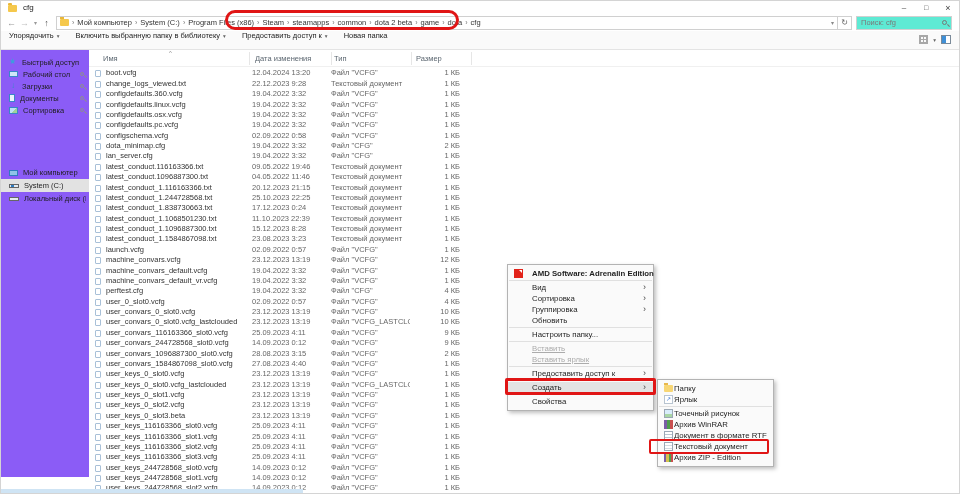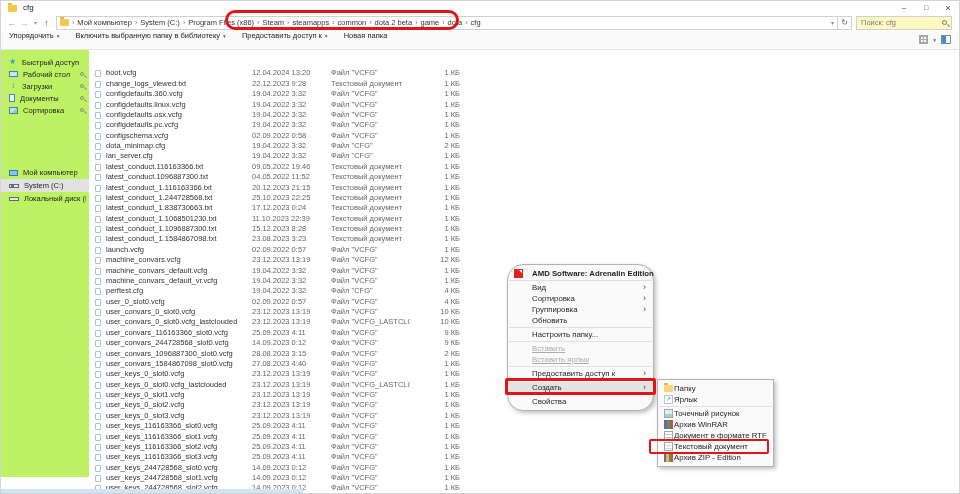--- a/index.html
+++ b/index.html
@@ -32,40 +32,40 @@
   .addr-folder-icon::before{content:"";position:absolute;left:0;top:-2px;width:4px;height:2px;background:#e9b73a;}
   .crumbs{display:flex;align-items:center;white-space:nowrap;overflow:hidden;flex:1;}
   .crumb-group{display:flex;align-items:center;}
   .crumb-sep{color:#777;font-size:7px;padding:0 3px;}
   .crumb-sep::after{content:"›";}
   .crumb{font-size:7.5px;color:#333;}
   .addr-caret{font-size:6px;color:#8a8a8a;margin-left:auto;}
   .addr-caret::after{content:"▾";}
   .refresh-btn{width:14px;height:14px;border:1px solid #d0d0d0;border-left:none;font-size:8px;color:#666;display:flex;align-items:center;justify-content:center;}
   .refresh-btn::after{content:"↻";}
-  .searchbox{height:14px;border:1px solid #d0d0d0;margin-left:4px;flex:0 0 96px;display:flex;align-items:center;position:relative;background:#fef9c3;}
+  .searchbox{height:14px;border:1px solid #d0d0d0;margin-left:4px;flex:0 0 96px;display:flex;align-items:center;position:relative;background:#5eead4;}
   .searchbox input{border:none;outline:none;width:80px;font-size:7.5px;color:#555;padding:0 0 0 4px;background:transparent;}
   .searchbox input::placeholder{color:#7a7a7a;}
   .search-mag{position:absolute;right:4px;top:3px;width:5px;height:5px;border:1px solid #777;border-radius:50%;}
   .search-mag::after{content:"";position:absolute;left:4px;top:4px;width:3px;height:1px;background:#777;transform:rotate(45deg);}
 
   
   .toolbar{position:absolute;left:0;top:30px;width:100%;height:19px;background:#fafafa;border-bottom:1px solid #e4e4e4;display:flex;align-items:flex-start;}
   .tool-btn{font-size:7.5px;color:#1e1e1e;display:flex;align-items:center;padding:0 8px;}
   .tool-btn .tcaret{font-size:5.5px;color:#666;margin-left:3px;}
   .tool-btn .tcaret::after{content:"▾";}
   .view-icons{position:absolute;right:8px;top:4px;display:flex;align-items:center;gap:5px;}
   .grid-view-icon{width:9px;height:9px;border:1px solid #a8a8a8;background:linear-gradient(#a8a8a8 1px,transparent 1px),linear-gradient(90deg,#a8a8a8 1px,transparent 1px);background-size:3px 3px;}
   .view-caret{font-size:5.5px;color:#666;}
   .view-caret::after{content:"▾";}
   .preview-pane-icon{width:10px;height:9px;border:1px solid #7a8a99;background:#fff;position:relative;}
   .preview-pane-icon::before{content:"";position:absolute;left:0;top:0;width:4px;height:7px;background:#3f8fd6;}
 
   
-  .sidebar{position:absolute;left:0;top:49px;width:88px;bottom:16px;background:#bef264;padding-top:6px;}
+  .sidebar{position:absolute;left:0;top:49px;width:88px;bottom:16px;background:#8b5cf6;padding-top:6px;}
   .side-item{height:12px;display:flex;align-items:center;padding-left:8px;position:relative;}
   .side-item.selected{background:#e2e2e2;}
   .side-item .slabel{font-size:7.5px;color:#1e1e1e;margin-left:5px;white-space:nowrap;overflow:hidden;max-width:62px;}
   .side-group2{margin-top:50px;}
   .side-group2 .side-item{height:13px;}
   .sicon{flex:none;display:inline-block;}
   .quick-access-star-icon{width:8px;height:8px;color:#3aa0dc;font-size:8px;line-height:8px;}
   .quick-access-star-icon::after{content:"★";}
   .desktop-icon{width:9px;height:6px;border:1px solid #3a87c8;background:#cfe6f7;}
   .downloads-icon{width:8px;height:8px;color:#3a87c8;font-size:8px;line-height:8px;text-align:center;}
@@ -94,21 +94,21 @@
   .rows{position:absolute;left:0;top:17px;right:0;bottom:0;overflow:hidden;}
   .frow{height:10.38px;display:flex;align-items:flex-end;}
   .ficon{flex:none;width:6px;height:7px;border:1px solid #a8c0d8;background:#fff;border-radius:1px;margin-left:6px;}
   .fname{flex:none;width:146px;margin-left:5px;font-size:7.5px;color:#333;white-space:nowrap;overflow:hidden;}
   .fdate{flex:none;width:79px;font-size:7.5px;color:#666;white-space:nowrap;}
   .ftype{flex:none;width:79px;font-size:7.5px;color:#666;white-space:nowrap;overflow:hidden;}
   .fsize{flex:none;width:50px;font-size:7.5px;color:#666;text-align:right;white-space:nowrap;}
 
   
   .menu{position:absolute;background:#fafafa;border:1px solid #b3b3b3;box-shadow:2px 2px 4px rgba(0,0,0,.25);padding:3px 0;z-index:20;}
-  #contextMenu{left:506px;top:263px;width:147px;border-radius:16px;}
+  #contextMenu{left:506px;top:263px;width:147px;}
   #createSubmenu{left:656px;top:378px;width:117px;}
   .menu-item{position:relative;height:11px;display:flex;align-items:center;padding-left:24px;}
   #createSubmenu .menu-item{padding-left:16px;}
   .mlabel{font-size:7.8px;color:#1e1e1e;white-space:nowrap;}
   .menu-item.default-bold .mlabel{font-weight:bold;}
   .menu-item.disabled .mlabel{color:#ababab;text-decoration:underline;}
   .menu-item.highlighted{background:#e3e3e3;}
   .menu-item.has-sub::after{content:"›";position:absolute;right:7px;top:0px;font-size:9px;color:#444;line-height:11px;}
   .menu-sep,.sep{height:1px;background:#e0e0e0;margin:1px 1px;}
   .micon{position:absolute;left:6px;top:1px;width:9px;height:9px;}
@@ -287,20 +287,31 @@
 
         <div class="side-item">
           <span class="sicon drive-icon"></span>
           <span class="slabel">Локальный диск (D</span>
 
         </div>
       </div>
   </div>
 
   <div class="filearea">
+    <div class="colheaders">
+      <span class="sortcaret"></span>
+      <span class="colh c-name">Имя</span>
+      <span class="colh c-date">Дата изменения</span>
+      <span class="colh c-type">Тип</span>
+      <span class="colh c-size">Размер</span>
+      <span class="colsep" style="left:160px"></span>
+      <span class="colsep" style="left:242px"></span>
+      <span class="colsep" style="left:322px"></span>
+      <span class="colsep" style="left:382px"></span>
+    </div>
     <div class="rows">
 
         <div class="frow">
           <span class="ficon"></span>
           <span class="fname">boot.vcfg</span>
           <span class="fdate">12.04.2024 13:20</span>
           <span class="ftype">Файл "VCFG"</span>
           <span class="fsize">1 КБ</span>
         </div>
 
@@ -372,21 +383,21 @@
           <span class="ficon"></span>
           <span class="fname">latest_conduct.116163366.txt</span>
           <span class="fdate">09.05.2022 19:46</span>
           <span class="ftype">Текстовый документ</span>
           <span class="fsize">1 КБ</span>
         </div>
 
         <div class="frow">
           <span class="ficon"></span>
           <span class="fname">latest_conduct.1096887300.txt</span>
-          <span class="fdate">04.05.2022 11:52</span>
+          <span class="fdate">04.05.2022 11:46</span>
           <span class="ftype">Текстовый документ</span>
           <span class="fsize">1 КБ</span>
         </div>
 
         <div class="frow">
           <span class="ficon"></span>
           <span class="fname">latest_conduct_1.116163366.txt</span>
           <span class="fdate">20.12.2023 21:15</span>
           <span class="ftype">Текстовый документ</span>
           <span class="fsize">1 КБ</span>
@@ -555,21 +566,21 @@
         <div class="frow">
           <span class="ficon"></span>
           <span class="fname">user_keys_0_slot2.vcfg</span>
           <span class="fdate">23.12.2023 13:19</span>
           <span class="ftype">Файл "VCFG"</span>
           <span class="fsize">1 КБ</span>
         </div>
 
         <div class="frow">
           <span class="ficon"></span>
-          <span class="fname">user_keys_0_slot3.vcfg</span>
+          <span class="fname">user_keys_0_slot3.beta</span>
           <span class="fdate">23.12.2023 13:19</span>
           <span class="ftype">Файл "VCFG"</span>
           <span class="fsize">1 КБ</span>
         </div>
 
         <div class="frow">
           <span class="ficon"></span>
           <span class="fname">user_keys_116163366_slot0.vcfg</span>
           <span class="fdate">25.09.2023 4:11</span>
           <span class="ftype">Файл "VCFG"</span>

